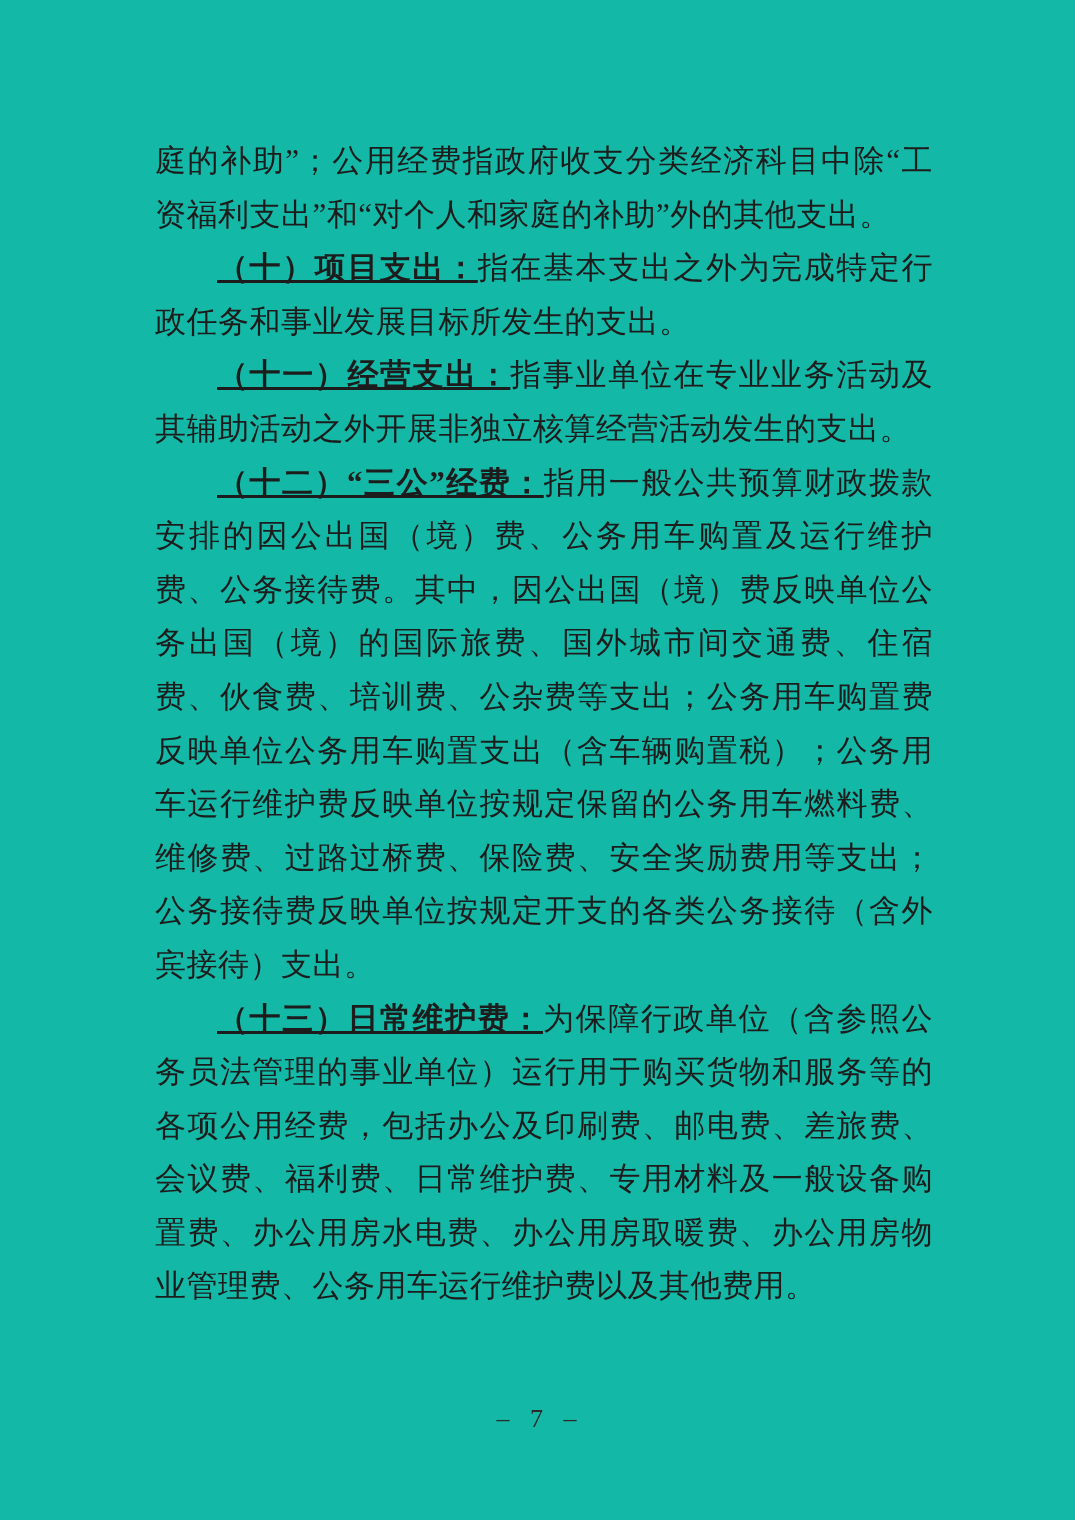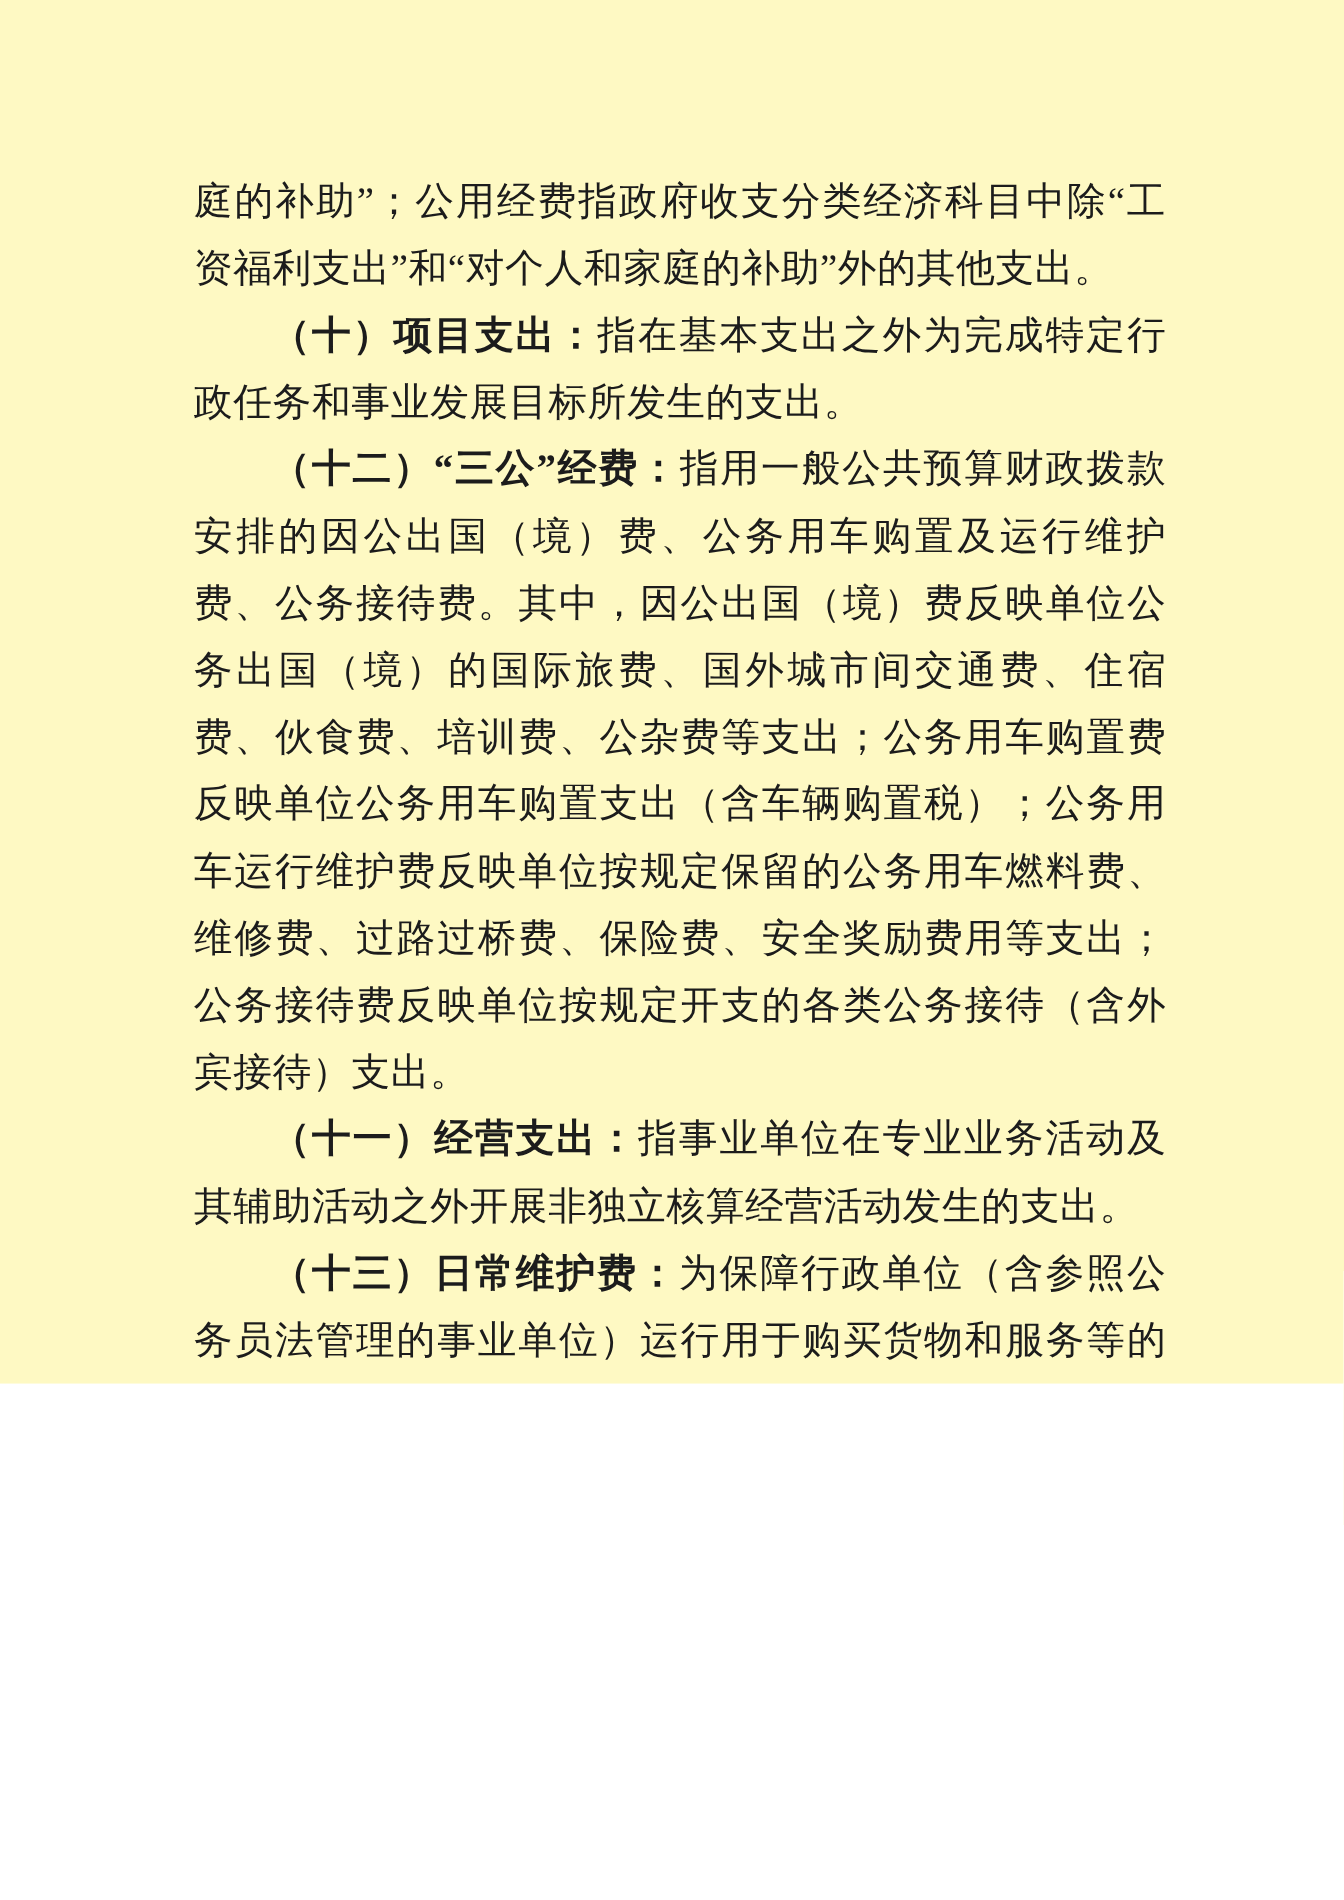--- a/index.html
+++ b/index.html
@@ -3,23 +3,23 @@
 <meta charset="utf-8">
 <style>
   html, body {
     margin: 0;
     padding: 0;
     background: #ffffff;
   }
   .page {
     position: relative;
     width: 1075px;
-    height: 1107px;
+    height: 1520px;
     margin: 0 auto;
-    background: #fef9c3;
+    background: #14b8a6;
     color: #1c1c1c;
     font-family: "Liberation Serif", "DejaVu Serif", serif;
     overflow: hidden;
   }
   .content {
     position: absolute;
     left: 155px;
     top: 134px;
     width: 778px;
     font-size: 31px;
@@ -32,20 +32,21 @@
     margin: 0;
     padding: 0;
     text-indent: 2em;
     word-break: break-all;
   }
   .para.continuation {
     text-indent: 0;
   }
   .para .lead {
     font-weight: bold;
+    text-decoration: underline;
   }
   .page-footer {
     position: absolute;
     left: 0;
     right: 0;
     top: 1404px;
     text-align: center;
     font-size: 26px;
     letter-spacing: 2px;
     word-spacing: 10px;
@@ -55,22 +56,22 @@
 </head>
 <body>
 
 <div class="page">
   <div class="content">
 
     <p class="para continuation"><span class="lead"></span><span>庭的补助”；公用经费指政府收支分类经济科目中除“工资福利支出”和“对个人和家庭的补助”外的其他支出。</span></p>
 
     <p class="para"><span class="lead">（十）项目支出：</span><span>指在基本支出之外为完成特定行政任务和事业发展目标所发生的支出。</span></p>
 
+    <p class="para"><span class="lead">（十一）经营支出：</span><span>指事业单位在专业业务活动及其辅助活动之外开展非独立核算经营活动发生的支出。</span></p>
+
     <p class="para"><span class="lead">（十二）“三公”经费：</span><span>指用一般公共预算财政拨款安排的因公出国（境）费、公务用车购置及运行维护费、公务接待费。其中，因公出国（境）费反映单位公务出国（境）的国际旅费、国外城市间交通费、住宿费、伙食费、培训费、公杂费等支出；公务用车购置费反映单位公务用车购置支出（含车辆购置税）；公务用车运行维护费反映单位按规定保留的公务用车燃料费、维修费、过路过桥费、保险费、安全奖励费用等支出；公务接待费反映单位按规定开支的各类公务接待（含外宾接待）支出。</span></p>
-
-    <p class="para"><span class="lead">（十一）经营支出：</span><span>指事业单位在专业业务活动及其辅助活动之外开展非独立核算经营活动发生的支出。</span></p>
 
     <p class="para"><span class="lead">（十三）日常维护费：</span><span>为保障行政单位（含参照公务员法管理的事业单位）运行用于购买货物和服务等的各项公用经费，包括办公及印刷费、邮电费、差旅费、会议费、福利费、日常维护费、专用材料及一般设备购置费、办公用房水电费、办公用房取暖费、办公用房物业管理费、公务用车运行维护费以及其他费用。</span></p>
 
   </div>
 
   <div class="page-footer">– 7 –</div>
 </div>
 
 </body></html>

